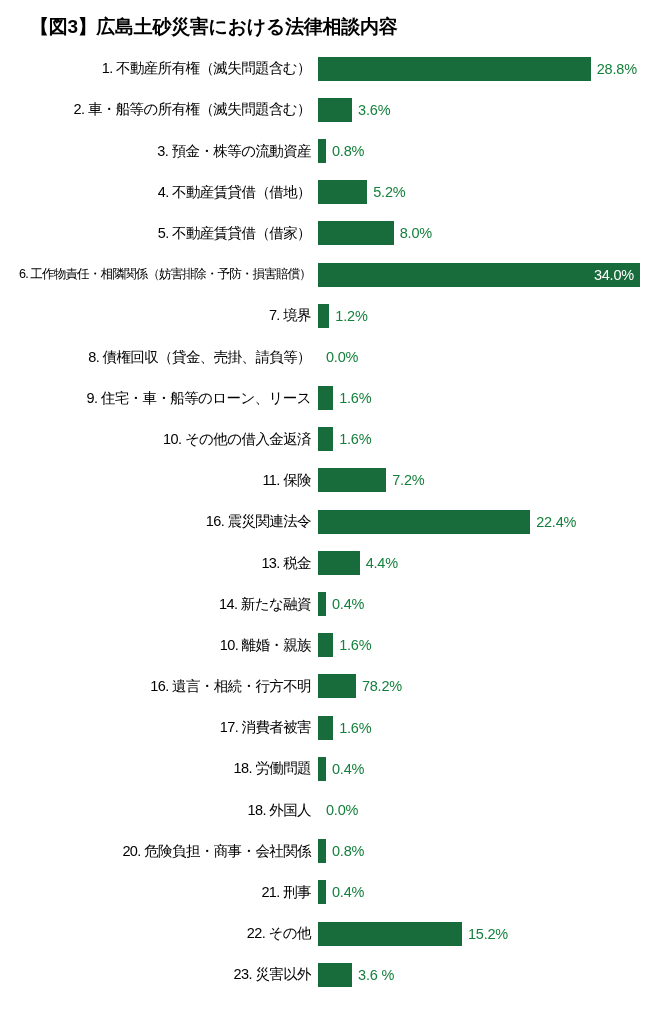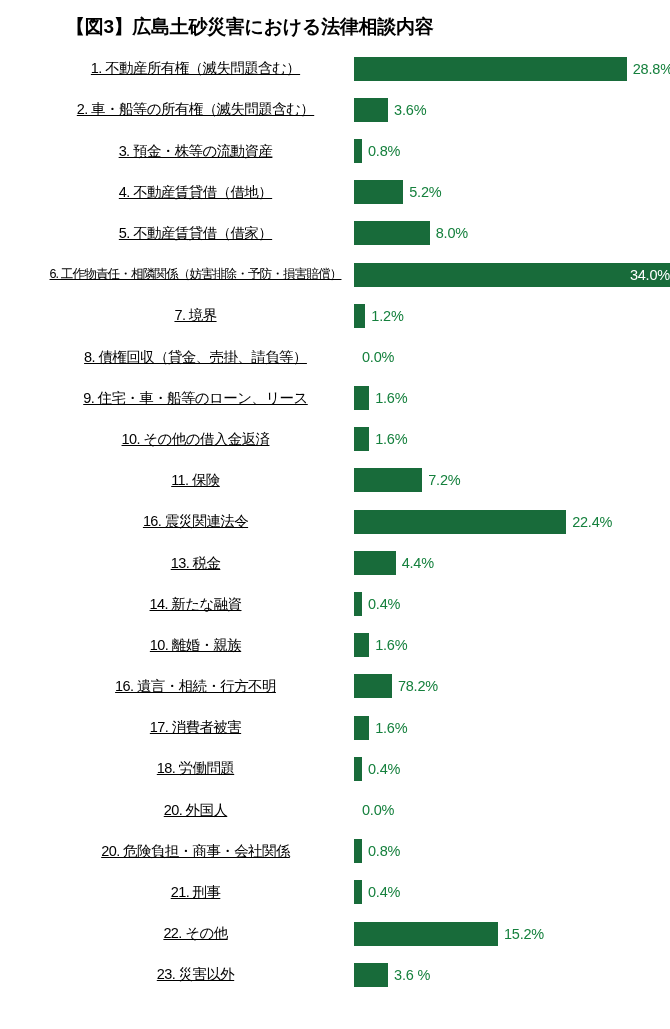--- a/index.html
+++ b/index.html
@@ -15,21 +15,20 @@
     overflow: hidden;
     position: relative;
   }
   #chart-root {
     width: 584px;
     height: 1029px;
     box-sizing: border-box;
     padding: 10px 8px 7px 8px;
     display: flex;
     flex-direction: column;
-    margin-left: 36px;
   }
   .chart-title {
     font-size: 19px;
     font-weight: bold;
     letter-spacing: -0.3px;
     color: #000000;
     padding-left: 22px;
     padding-top: 4px;
     padding-bottom: 8px;
     white-space: nowrap;
@@ -41,30 +40,29 @@
     justify-content: flex-start;
   }
   .row {
     display: flex;
     align-items: center;
     height: 41.2px;
   }
   .row-label {
     width: 310px;
     min-width: 310px;
-    text-align: center;
+    text-align: right;
     padding-right: 7px;
     box-sizing: border-box;
     font-size: 14.5px;
     line-height: 1.15;
     letter-spacing: -0.6px;
     color: #000000;
     white-space: nowrap;
     overflow: visible;
-    text-decoration: underline;
   }
   .row-label.small {
     font-size: 12.6px;
     letter-spacing: -0.9px;
   }
   .bar-area {
     position: relative;
     flex: 1 1 auto;
     height: 100%;
     display: flex;
@@ -263,21 +261,21 @@
       <div class="row">
         <div class="row-label">18. 労働問題</div>
         <div class="bar-area">
           <div class="bar-wrap">
             <div class="bar" style="width: 8px;"></div>
             <span class="bar-value">0.4%</span>
           </div>
         </div>
       </div>
       <div class="row">
-        <div class="row-label">20. 外国人</div>
+        <div class="row-label">18. 外国人</div>
         <div class="bar-area">
           <div class="bar-wrap">
             <div class="bar" style="width: 0px;"></div>
             <span class="bar-value zerolabel">0.0%</span>
           </div>
         </div>
       </div>
       <div class="row">
         <div class="row-label">20. 危険負担・商事・会社関係</div>
         <div class="bar-area">

